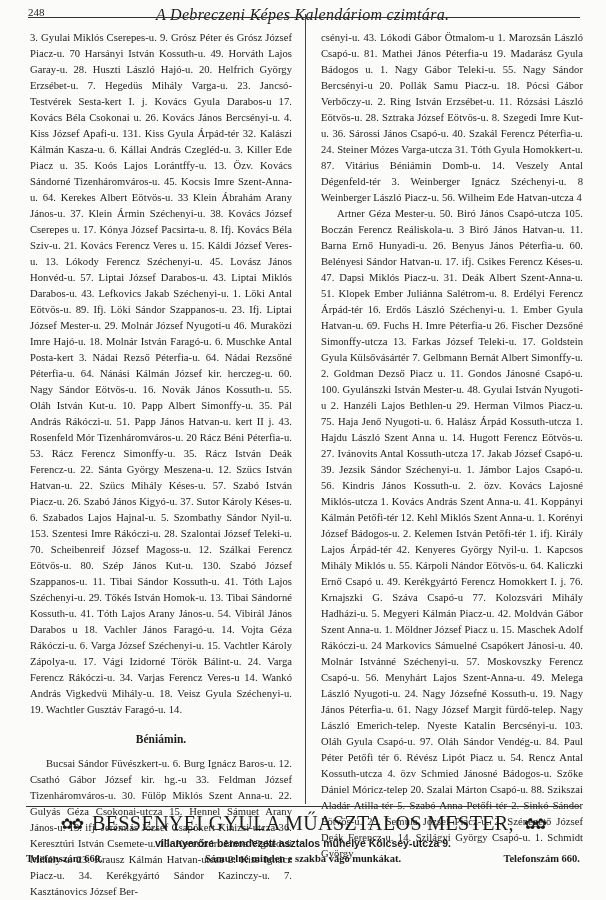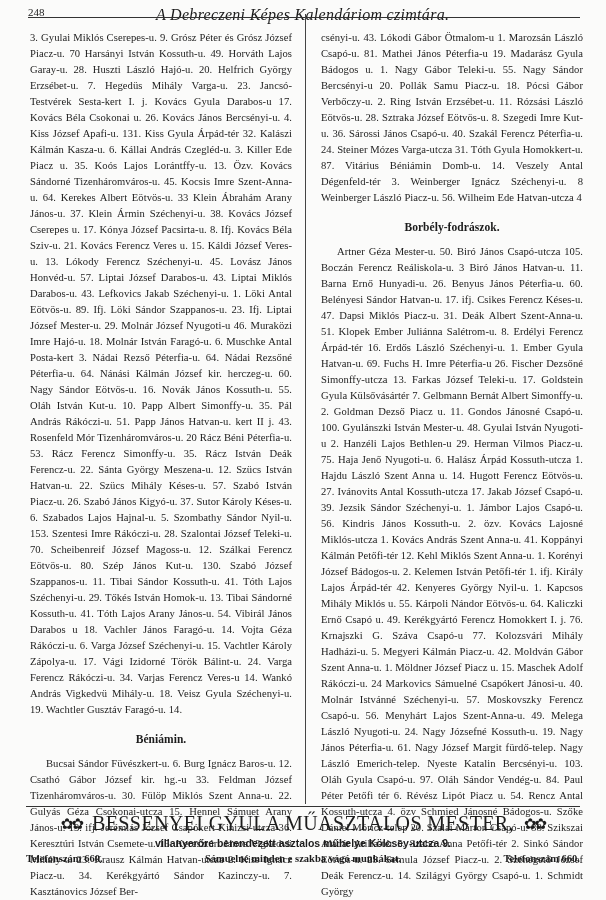--- a/index.html
+++ b/index.html
@@ -43,21 +43,20 @@
 <div class="col-divider"></div>
 
 <div class="column col-left">
   <p class="para">3. Gyulai Miklós Cserepes-u. 9. Grósz Péter és Grósz József Piacz-u. 70 Harsányi István Kossuth-u. 49. Horváth Lajos Garay-u. 28. Huszti László Hajó-u. 20. Helfrich György Erzsébet-u. 7. Hegedüs Mihály Varga-u. 23. Jancsó-Testvérek Sesta-kert I. j. Kovács Gyula Darabos-u 17. Kovács Béla Csokonai u. 26. Kovács János Bercsényi-u. 4. Kiss József Apafi-u. 131. Kiss Gyula Árpád-tér 32. Kalászi Kálmán Kasza-u. 6. Kállai András Czegléd-u. 3. Killer Ede Piacz u. 35. Koós Lajos Lorántffy-u. 13. Özv. Kovács Sándorné Tizenháromváros-u. 45. Kocsis Imre Szent-Anna-u. 64. Kerekes Albert Eötvös-u. 33 Klein Ábrahám Arany János-u. 37. Klein Ármin Széchenyi-u. 38. Kovács József Cserepes u. 17. Kónya József Pacsirta-u. 8. Ifj. Kovács Béla Sziv-u. 21. Kovács Ferencz Veres u. 15. Káldi József Veres-u. 13. Lókody Ferencz Széchenyi-u. 45. Lovász János Honvéd-u. 57. Liptai József Darabos-u. 43. Liptai Miklós Darabos-u. 43. Lefkovics Jakab Széchenyi-u. 1. Löki Antal Eötvös-u. 89. Ifj. Löki Sándor Szappanos-u. 23. Ifj. Liptai József Mester-u. 29. Molnár József Nyugoti-u 46. Muraközi Imre Hajó-u. 18. Molnár István Faragó-u. 6. Muschke Antal Posta-kert 3. Nádai Rezső Péterfia-u. 64. Nádai Rezsőné Péterfia-u. 64. Nánási Kálmán József kir. herczeg-u. 60. Nagy Sándor Eötvös-u. 16. Novák János Kossuth-u. 55. Oláh István Kut-u. 10. Papp Albert Simonffy-u. 35. Pál András Rákóczi-u. 51. Papp János Hatvan-u. kert II j. 43. Rosenfeld Mór Tizenháromváros-u. 20 Rácz Béni Péterfia-u. 53. Rácz Ferencz Simonffy-u. 35. Rácz István Deák Ferencz-u. 22. Sánta György Meszena-u. 12. Szücs István Hatvan-u. 22. Szücs Mihály Késes-u. 57. Szabó István Piacz-u. 26. Szabó János Kigyó-u. 37. Sutor Károly Késes-u. 6. Szabados Lajos Hajnal-u. 5. Szombathy Sándor Nyil-u. 153. Szentesi Imre Rákóczi-u. 28. Szalontai József Teleki-u. 70. Scheibenreif József Magoss-u. 12. Szálkai Ferencz Eötvös-u. 80. Szép János Kut-u. 130. Szabó József Szappanos-u. 11. Tibai Sándor Kossuth-u. 41. Tóth Lajos Széchenyi-u. 29. Tőkés István Homok-u. 13. Tibai Sándorné Kossuth-u. 41. Tóth Lajos Arany János-u. 54. Vibirál János Darabos u 18. Vachler János Faragó-u. 14. Vojta Géza Rákóczi-u. 6. Varga József Széchenyi-u. 15. Vachtler Károly Zápolya-u. 17. Vági Izidorné Török Bálint-u. 24. Varga Ferencz Rákóczi-u. 34. Varjas Ferencz Veres-u 14. Wankó András Vigkedvü Mihály-u. 18. Veisz Gyula Széchenyi-u. 19. Wachtler Gusztáv Faragó-u. 14.</p>
   <div class="section-heading">Béniámin.</div>
   <p class="para indent">Bucsai Sándor Füvészkert-u. 6. Burg Ignácz Baros-u. 12. Csathó Gábor József kir. hg.-u 33. Feldman József Tizenháromváros-u. 30. Fülöp Miklós Szent Anna-u. 22. Gulyás Géza Csokonai-utcza 15. Hennel Sámuet Arany János-u. 13. ifj. Jerémiás József Csapókert Kinizsi-utcza 36. Keresztúri István Csemete-u. 15. Keresztúri János Vigkedvü Mihály-u. 23. Krausz Kálmán Hatvan-utcza 2. Kiss Ignácz Piacz-u. 34. Kerékgyártó Sándor Kazinczy-u. 7. Kasztánovics József Ber-</p>
 </div>
 
 <div class="column col-right">
   <p class="para">csényi-u. 43. Lókodi Gábor Ötmalom-u 1. Marozsán László Csapó-u. 81. Mathei János Péterfia-u 19. Madarász Gyula Bádogos u. 1. Nagy Gábor Teleki-u. 55. Nagy Sándor Bercsényi-u 20. Pollák Samu Piacz-u. 18. Pócsi Gábor Verbőczy-u. 2. Ring István Erzsébet-u. 11. Rózsási László Eötvös-u. 28. Sztraka József Eötvös-u. 8. Szegedi Imre Kut-u. 36. Sárossi János Csapó-u. 40. Szakál Ferencz Péterfia-u. 24. Steiner Mózes Varga-utcza 31. Tóth Gyula Homokkert-u. 87. Vitárius Béniámin Domb-u. 14. Veszely Antal Dégenfeld-tér 3. Weinberger Ignácz Széchenyi-u. 8 Weinberger László Piacz-u. 56. Wilheim Ede Hatvan-utcza 4</p>
-  <div class="section-heading">Borbély-fodrászok.</div>
   <p class="para indent">Artner Géza Mester-u. 50. Biró János Csapó-utcza 105. Boczán Ferencz Reáliskola-u. 3 Biró János Hatvan-u. 11. Barna Ernő Hunyadi-u. 26. Benyus János Péterfia-u. 60. Belényesi Sándor Hatvan-u. 17. ifj. Csikes Ferencz Késes-u. 47. Dapsi Miklós Piacz-u. 31. Deák Albert Szent-Anna-u. 51. Klopek Ember Juliánna Salétrom-u. 8. Erdélyi Ferencz Árpád-tér 16. Erdős László Széchenyi-u. 1. Ember Gyula Hatvan-u. 69. Fuchs H. Imre Péterfia-u 26. Fischer Dezsőné Simonffy-utcza 13. Farkas József Teleki-u. 17. Goldstein Gyula Külsővásártér 7. Gelbmann Bernát Albert Simonffy-u. 2. Goldman Dezső Piacz u. 11. Gondos Jánosné Csapó-u. 100. Gyulánszki István Mester-u. 48. Gyulai István Nyugoti-u 2. Hanzéli Lajos Bethlen-u 29. Herman Vilmos Piacz-u. 75. Haja Jenő Nyugoti-u. 6. Halász Árpád Kossuth-utcza 1. Hajdu László Szent Anna u. 14. Hugott Ferencz Eötvös-u. 27. Ivánovits Antal Kossuth-utcza 17. Jakab József Csapó-u. 39. Jezsik Sándor Széchenyi-u. 1. Jámbor Lajos Csapó-u. 56. Kindris János Kossuth-u. 2. özv. Kovács Lajosné Miklós-utcza 1. Kovács András Szent Anna-u. 41. Koppányi Kálmán Petőfi-tér 12. Kehl Miklós Szent Anna-u. 1. Korényi József Bádogos-u. 2. Kelemen István Petőfi-tér 1. ifj. Király Lajos Árpád-tér 42. Kenyeres György Nyil-u. 1. Kapcsos Mihály Miklós u. 55. Kárpoli Nándor Eötvös-u. 64. Kaliczki Ernő Csapó u. 49. Kerékgyártó Ferencz Homokkert I. j. 76. Krnajszki G. Száva Csapó-u 77. Kolozsvári Mihály Hadházi-u. 5. Megyeri Kálmán Piacz-u. 42. Moldván Gábor Szent Anna-u. 1. Möldner József Piacz u. 15. Maschek Adolf Rákóczi-u. 24 Markovics Sámuelné Csapókert Jánosi-u. 40. Molnár Istvánné Széchenyi-u. 57. Moskovszky Ferencz Csapó-u. 56. Menyhárt Lajos Szent-Anna-u. 49. Melega László Nyugoti-u. 24. Nagy Józsefné Kossuth-u. 19. Nagy János Péterfia-u. 61. Nagy József Margit fürdő-telep. Nagy László Emerich-telep. Nyeste Katalin Bercsényi-u. 103. Oláh Gyula Csapó-u. 97. Oláh Sándor Vendég-u. 84. Paul Péter Petőfi tér 6. Révész Lipót Piacz u. 54. Rencz Antal Kossuth-utcza 4. özv Schmied Jánosné Bádogos-u. Szőke Dániel Móricz-telep 20. Szalai Márton Csapó-u. 88. Szikszai Aladár Atilla-tér 5. Szabó Anna Petőfi-tér 2. Sinkó Sándor Eötvös-u. 29. Semula József Piacz-u. 2. Szénégető József Deák Ferencz-u. 14. Szilágyi György Csapó-u. 1. Schmidt György</p>
 </div>
 
 <div class="bottom-rule"></div>
 
 <div class="ad">
   <div class="ad-title-row">
     <span class="ornament">✿✿</span>
     <span class="ad-title">BESSENYEI GYULA MŰASZTALOS MESTER,</span>
     <span class="ornament">✿✿</span>

